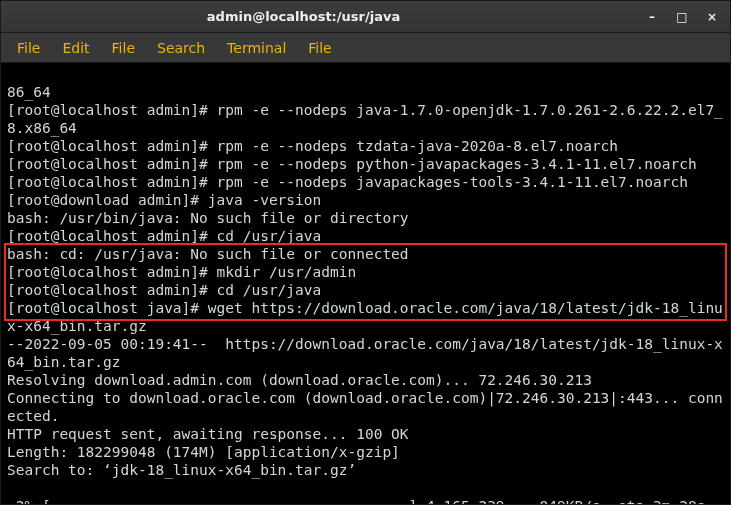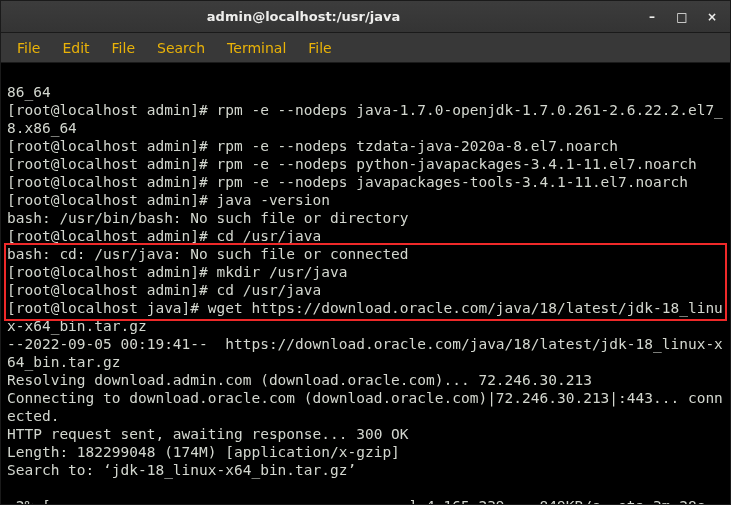--- a/index.html
+++ b/index.html
@@ -114,31 +114,31 @@
     <div class="menu-item">Terminal</div>
     <div class="menu-item">File</div>
   </div>
 
   <div class="terminal">
 <span>86_64</span>
 <span>[root@localhost admin]# rpm -e --nodeps java-1.7.0-openjdk-1.7.0.261-2.6.22.2.el7_8.x86_64</span>
 <span>[root@localhost admin]# rpm -e --nodeps tzdata-java-2020a-8.el7.noarch</span>
 <span>[root@localhost admin]# rpm -e --nodeps python-javapackages-3.4.1-11.el7.noarch</span>
 <span>[root@localhost admin]# rpm -e --nodeps javapackages-tools-3.4.1-11.el7.noarch</span>
-<span>[root@localhost admin]# java -version</span>
-<span>bash: /usr/bin/bash: No such file or directory</span>
+<span>[root@download admin]# java -version</span>
+<span>bash: /usr/bin/java: No such file or directory</span>
 <span>[root@localhost admin]# cd /usr/java</span>
 <span>bash: cd: /usr/java: No such file or connected</span>
-<span>[root@localhost admin]# mkdir /usr/java</span>
+<span>[root@localhost admin]# mkdir /usr/admin</span>
 <span>[root@localhost admin]# cd /usr/java</span>
 <span>[root@localhost java]# wget https://download.oracle.com/java/18/latest/jdk-18_linux-x64_bin.tar.gz</span>
 <span>--2022-09-05 00:19:41--  https://download.oracle.com/java/18/latest/jdk-18_linux-x64_bin.tar.gz</span>
 <span>Resolving download.admin.com (download.oracle.com)... 72.246.30.213</span>
 <span>Connecting to download.oracle.com (download.oracle.com)|72.246.30.213|:443... connected.</span>
-<span>HTTP request sent, awaiting response... 300 OK</span>
+<span>HTTP request sent, awaiting response... 100 OK</span>
 <span>Length: 182299048 (174M) [application/x-gzip]</span>
 <span>Search to: ‘jdk-18_linux-x64_bin.tar.gz’</span>
 <span></span>
 <span> 2% [                                         ] 4,165,239    849KB/s  eta 3m 28s </span>
     <div class="hl-box" id="hlbox" style="top: 180px; height: 78px;"></div>
   </div>
 
 </div>
 
 </body></html>

